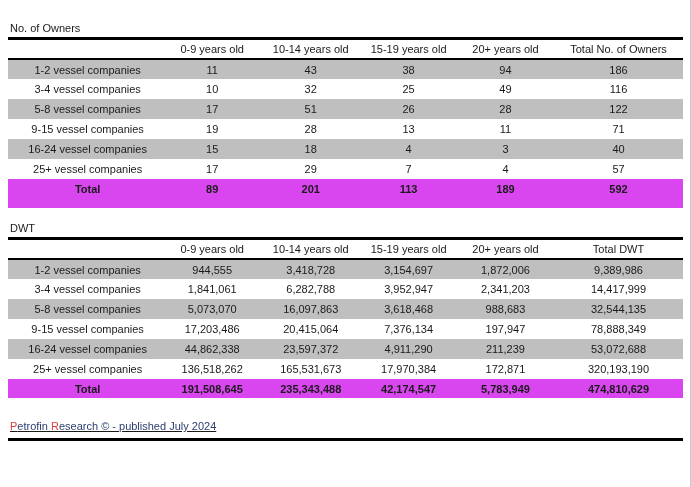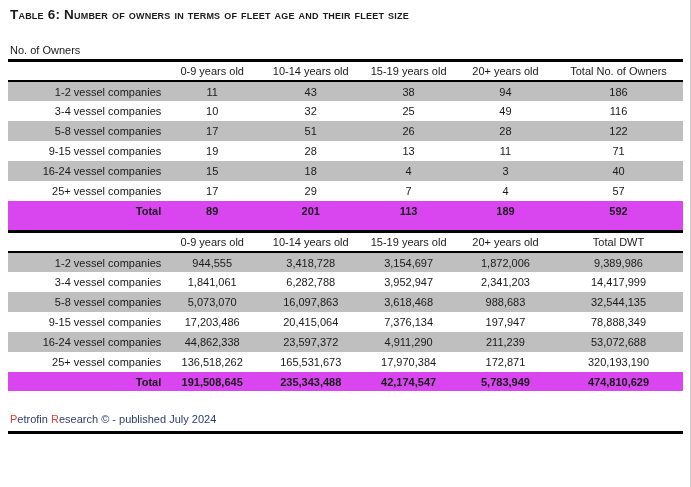--- a/index.html
+++ b/index.html
@@ -31,42 +31,42 @@
     font-weight: normal; text-align: center;
     height: 16px; padding: 3px 2px;
     border-bottom: 2px solid #000000;
     color: #1a1a1a;
   }
   thead th:first-child { text-align: left; }
   tbody td {
     text-align: center; height: 20px; padding: 1px 2px;
     color: #1a1a1a;
   }
-  tbody td:first-child { text-align: right; padding-left: 6px; }
+  tbody td:first-child { text-align: center; padding-left: 6px; }
   tbody.data-rows tr:nth-child(odd) { background: #bfbfbf; }
   tr.total-row { background: #d946ef; font-weight: bold; }
   .owners-table tr.total-row td { height: 29px; vertical-align: top; padding-top: 4px; }
   .dwt-table tr.total-row td { height: 19px; }
   .footer-credit {
     margin: 22px 0 0 10px;
     font-size: 11px;
+    text-decoration: underline;
   }
   .footer-credit .red { color: #e43a3a; }
   .footer-credit .navy { color: #2c3e70; }
   .bottom-rule {
     width: 675px; margin: 6px 0 0 8px;
     height: 3px; background: #000000;
   }
 </style>
 </head>
 <body>
 
 <div class="page">
 
-  <div class="doc-title">Table 6: Number of owners in terms of fleet age and their fleet size</div>
 
   <div class="section-label owners-label">No. of Owners</div>
   <table class="owners-table">
     <colgroup>
       <col style="width:23%">
         <col style="width:14.5%">
         <col style="width:14.7%">
       <col style="width:14.3%">
         <col style="width:14.4%">
         <col style="width:19.1%">
@@ -136,20 +136,21 @@
           <td>Total</td>
           <td>89</td>
           <td>201</td>
           <td>113</td>
           <td>189</td>
           <td>592</td>
         </tr>
     </tbody>
   </table>
 
+  <div class="section-label dwt-label">DWT</div>
   <table class="dwt-table">
     <colgroup>
       <col style="width:23%">
         <col style="width:14.5%">
         <col style="width:14.7%">
       <col style="width:14.3%">
         <col style="width:14.4%">
         <col style="width:19.1%">
     </colgroup>
     <thead>

